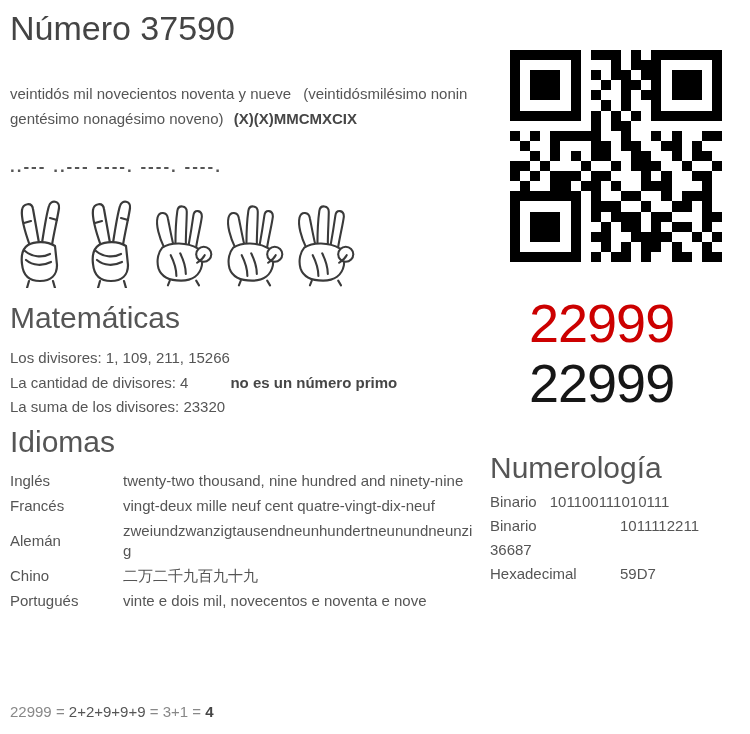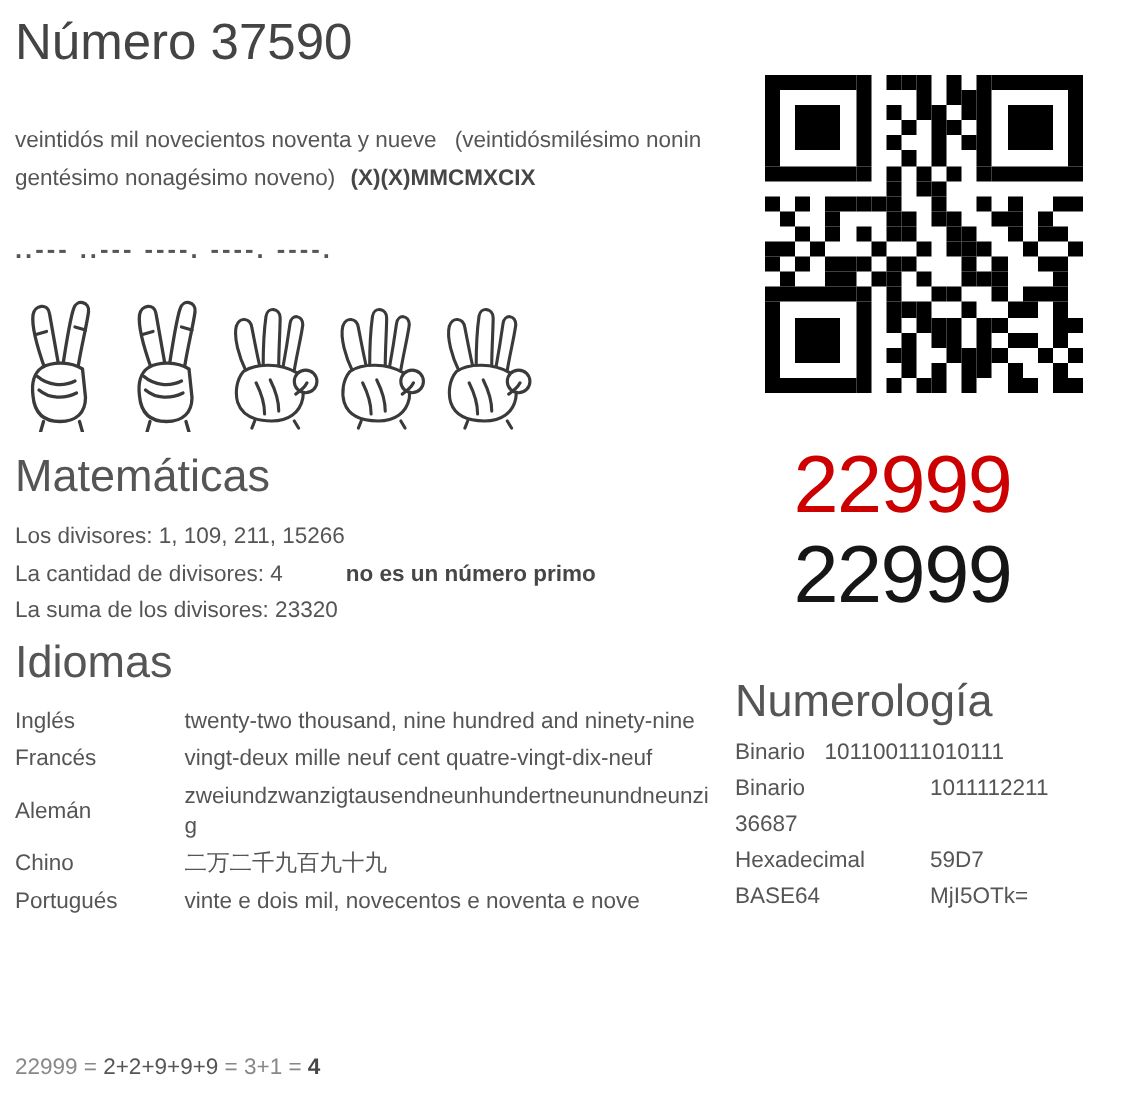--- a/index.html
+++ b/index.html
@@ -602,24 +602,20 @@
       <div class="info-label">Binario</div>
       <div class="info-value">1011112211</div>
     </div>
     <div class="info-row">
       <div class="info-value">36687</div>
     </div>
     <div class="info-row">
       <div class="info-label">Hexadecimal</div>
       <div class="info-value">59D7</div>
     </div>
-    <div class="info-row">
-      <div class="info-label">BASE64</div>
-      <div class="info-value">MjI5OTk=</div>
-    </div>
   </div>
 
 
   <div class="formula">
     <span>22999 = </span><span class="digits">2+2+9+9+9</span><span> = 3+1 = </span><span class="result">4</span>
   </div>
 
 </div>
 
 </body></html>

